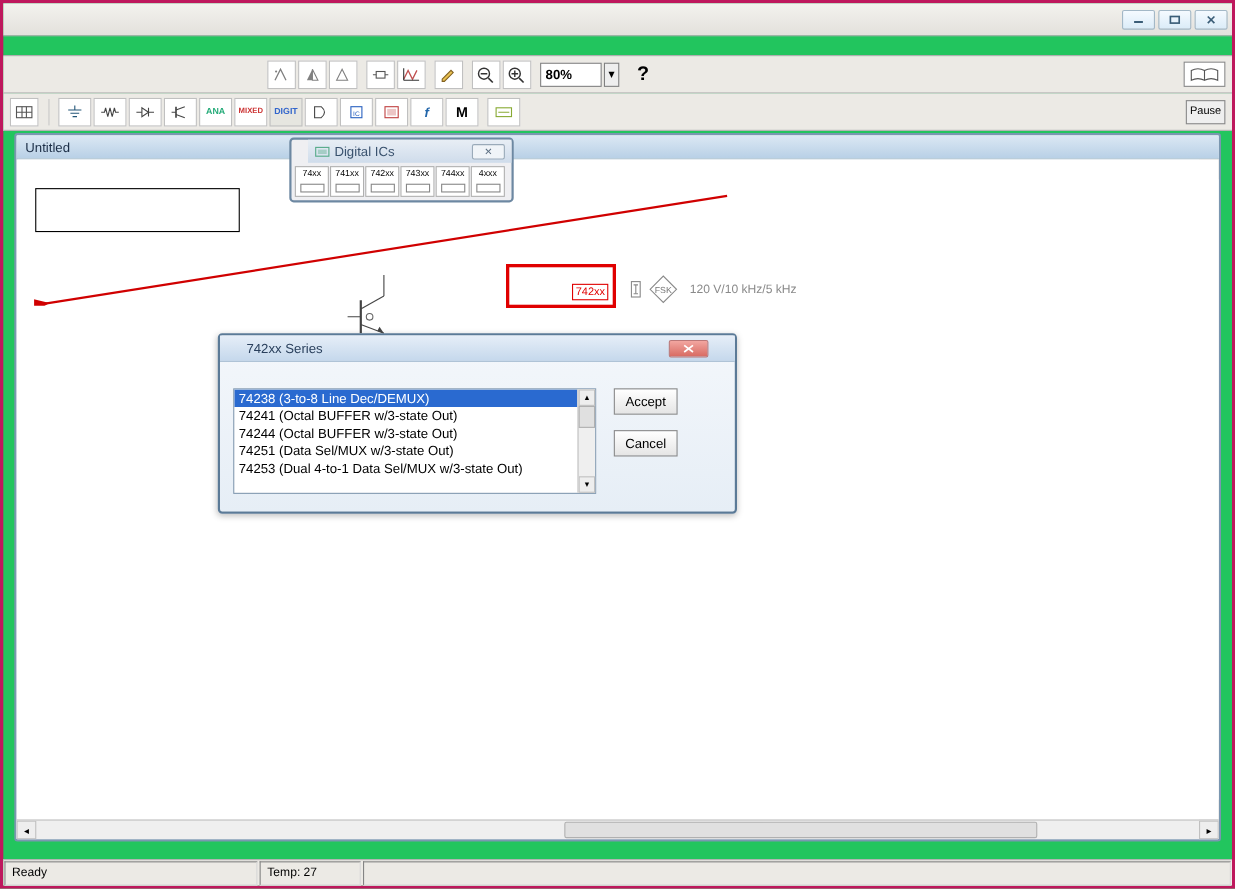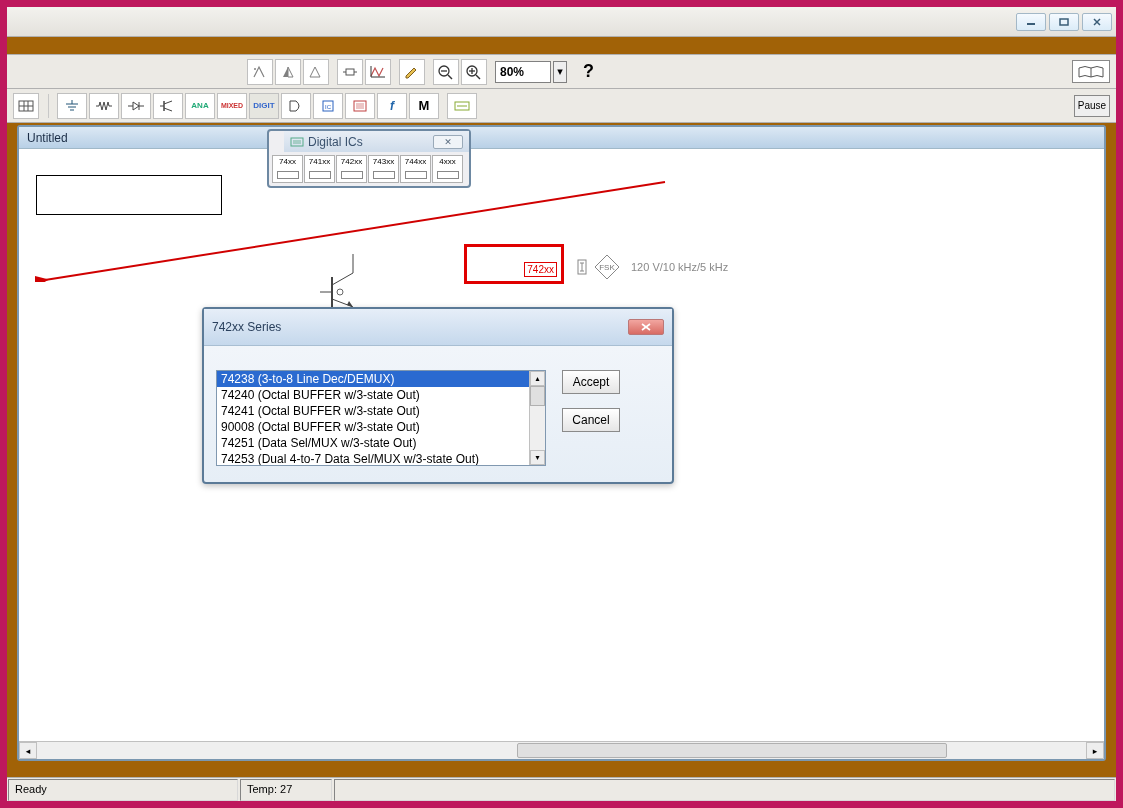--- a/index.html
+++ b/index.html
@@ -8,22 +8,22 @@
     font-size: 11px;
     background: #d4d0c8;
     width: 1123px;
     height: 808px;
     overflow: hidden;
     position: relative;
   }
   .app-frame {
     position: absolute;
     inset: 0;
-    border: 7px solid #be185d;
-    background: #a16207;
+    border: 3px solid #be185d;
+    background: #22c55e;
   }
   .titlebar {
     height: 30px;
     background: linear-gradient(to bottom,#f3f2ee,#e3e1dc);
     display: flex;
     justify-content: flex-end;
     align-items: center;
     border-bottom: 1px solid #b0b0b0;
     padding-right: 4px;
     gap: 3px;
@@ -128,24 +128,24 @@
 
   
   .series-dialog{
     position:absolute;left:195px;top:300px;width:472px;
     border:2px solid #5b7a97;border-radius:4px;
     background:linear-gradient(to bottom,#f4f7fb,#e6eef6);
     z-index:5;
     box-shadow:0 2px 6px rgba(0,0,0,.25);
   }
   .series-dialog .stitle{
-    height:37px;
+    height:24px;
     background:linear-gradient(to bottom,#e6eef8,#c5d8ec);
     border-bottom:1px solid #a8bed2;
-    display:flex;align-items:center;padding:0 8px;color:#2a405d;font-size:12px;
+    display:flex;align-items:center;padding:0 24px;color:#2a405d;font-size:12px;
   }
   .series-dialog .sclose{
     margin-left:auto;width:36px;height:16px;border:1px solid #b77;
     background:linear-gradient(to bottom,#f2a6a0,#d86b63);
     border-radius:2px;display:flex;align-items:center;justify-content:center;color:#fff;font-size:10px;
   }
   .series-body{padding:24px 12px 16px 12px;display:flex;gap:16px}
   .listbox{
     width:330px;height:96px;border:1px solid #8098b0;background:#fff;
     display:flex;position:relative;
@@ -419,25 +419,24 @@
         <svg width="12" height="10">
             <line x1="2" y1="2" x2="10" y2="8" stroke="#fff" stroke-width="1.6"></line>
             <line x1="10" y1="2" x2="2" y2="8" stroke="#fff" stroke-width="1.6"></line>
           </svg>
       </div>
     </div>
     <div class="series-body">
       <div class="listbox">
         <div class="items" id="series-items">
             <div class="item sel">74238 (3-to-8 Line Dec/DEMUX)</div>
-            <div class="item">74240 (Octal BUFFER w/3-state Out)</div>
             <div class="item">74241 (Octal BUFFER w/3-state Out)</div>
-            <div class="item">90008 (Octal BUFFER w/3-state Out)</div>
+            <div class="item">74244 (Octal BUFFER w/3-state Out)</div>
             <div class="item">74251 (Data Sel/MUX w/3-state Out)</div>
-            <div class="item">74253 (Dual 4-to-7 Data Sel/MUX w/3-state Out)</div>
+            <div class="item">74253 (Dual 4-to-1 Data Sel/MUX w/3-state Out)</div>
           </div>
         <div class="lscroll">
           <div class="arrow">▴</div>
           <div class="larea">
               <div class="lthumb"></div>
             </div>
           <div class="arrow">▾</div>
         </div>
       </div>
       <div class="dlg-btns">

